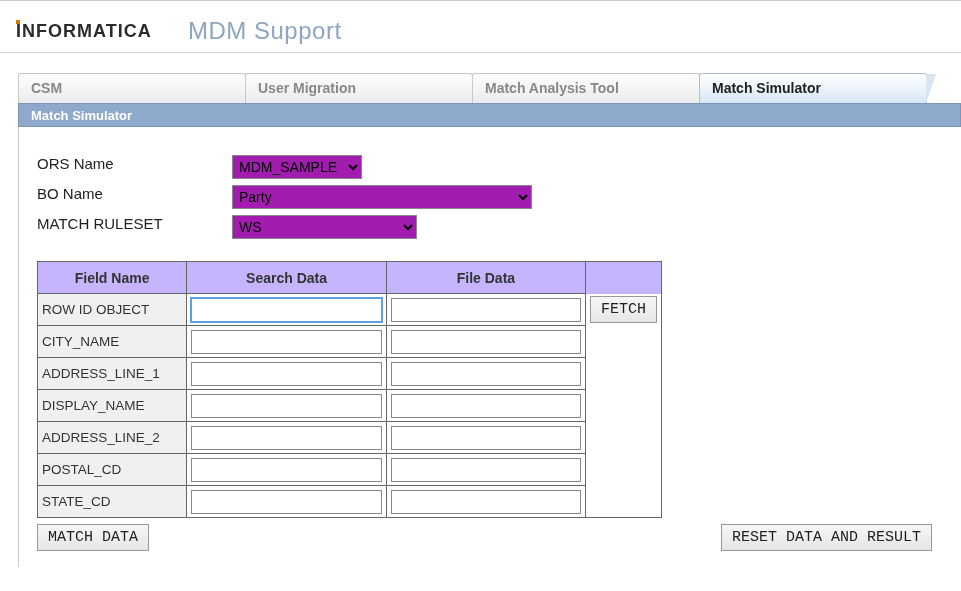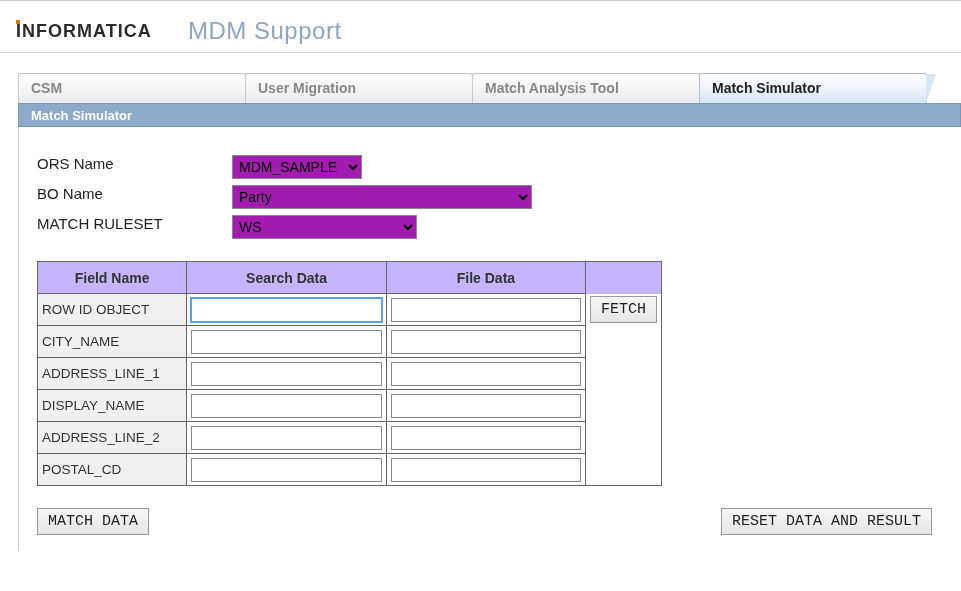--- a/index.html
+++ b/index.html
@@ -160,21 +160,21 @@
     padding:4px 10px;
     background:linear-gradient(#f6f6f6,#e6e6e6);
     border:1px solid #999;
     cursor:pointer;
     color:#222;
     font-family:Liberation Mono, monospace;
   }
   .btn-row {
     display:flex;
     justify-content:space-between;
-    margin-top:22px;
+    margin-top:6px;
     width:895px;
   }
 </style>
 </head>
 <body>
 
 <div class="page">
   <div class="header">
     <div class="logo-block">
       <span class="logo">
@@ -259,20 +259,26 @@
                 <td class="sdata"><input class="cell-input" style=""></td>
                 <td class="fdata"><input class="cell-input" style=""></td>
                 <td class="fetch-cell" style="border: none;"></td>
               </tr>
               <tr>
                 <td class="fname">POSTAL_CD</td>
                 <td class="sdata"><input class="cell-input" style=""></td>
                 <td class="fdata"><input class="cell-input" style=""></td>
                 <td class="fetch-cell" style="border: none;"></td>
               </tr>
+              <tr>
+                <td class="fname">STATE_CD</td>
+                <td class="sdata"><input class="cell-input" style=""></td>
+                <td class="fdata"><input class="cell-input" style=""></td>
+                <td class="fetch-cell" style="border: none;"></td>
+              </tr>
             </tbody>
         </table>
 
         <div class="btn-row">
           <button class="btn">MATCH DATA</button>
           <button class="btn">RESET DATA AND RESULT</button>
         </div>
 
       </div>
     </div>

